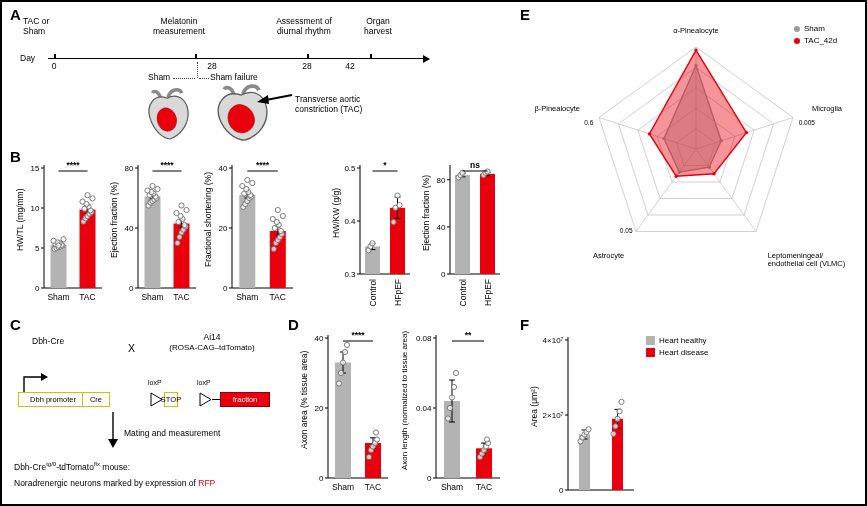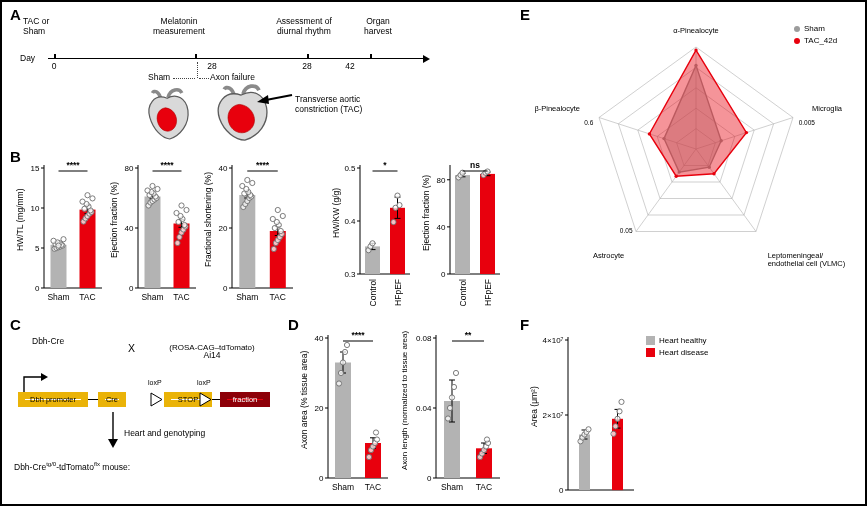--- a/index.html
+++ b/index.html
@@ -14,21 +14,21 @@
   .chart svg{position:absolute;left:0;top:0}
   .ylabel{position:absolute;left:0;top:0;bottom:22px;width:13px;writing-mode:vertical-rl;transform:rotate(180deg);
           display:flex;align-items:center;justify-content:center;font-size:8.5px;line-height:1.1;text-align:center}
   .chart.rot .ylabel{bottom:40px}
   .chart.noxl .ylabel{bottom:10px}
   .chart.wide .ylabel{width:19px;font-size:8px}
   svg text{font-family:"Liberation Sans",sans-serif;fill:#000}
   .dotv{position:absolute;border-left:1px dotted #444}
   .doth{position:absolute;border-top:1px dotted #444}
   .tick{position:absolute;width:1.5px;height:5px;background:#000}
-  .gbox{position:absolute;border:7px solid #eab308;background:#fff;font-size:7.5px;display:flex;align-items:center;justify-content:center;height:15px}
+  .gbox{position:absolute;border:1px solid #eab308;background:#fff;font-size:7.5px;display:flex;align-items:center;justify-content:center;height:15px}
   .legend-row{display:flex;align-items:center;gap:4px;font-size:8px;margin-bottom:3px}
   .dot{width:6px;height:6px;border-radius:50%;display:inline-block}
   .sq{width:9px;height:9px;display:inline-block}
   sup{font-size:6px;vertical-align:super;line-height:0}
 </style>
 </head>
 <body>
 
 <div id="fig">
 
@@ -51,21 +51,21 @@
   <div class="tick" style="left:193px;top:52px"></div>
   <div class="tick" style="left:305px;top:52px"></div>
   <div class="tick" style="left:368px;top:52px"></div>
 
   <div class="lbl" style="left:52px;top:59px;transform:translateX(-50%)">0</div>
   <div class="lbl" style="left:210px;top:59px;transform:translateX(-50%)">28</div>
   <div class="lbl" style="left:305px;top:59px;transform:translateX(-50%)">28</div>
   <div class="lbl" style="left:348px;top:59px;transform:translateX(-50%)">42</div>
 
   <div class="lbl" style="left:146px;top:70px">Sham</div>
-  <div class="lbl" style="left:208px;top:70px">Axon failure</div>
+  <div class="lbl" style="left:208px;top:70px">Sham failure</div>
   <div class="dotv" style="left:195px;top:60px;height:16px"></div>
   <div class="doth" style="left:171px;top:76px;width:22px"></div>
   <div class="doth" style="left:197px;top:76px;width:10px"></div>
 
   <svg class="abs" style="left:140px;top:82px" width="52" height="58" viewBox="0 0 60 66">
     <path d="M22,18 C20,8 14,6 12,10" stroke="#8a8a8a" stroke-width="4" fill="none"></path>
     <path d="M30,15 C33,5 43,4 46,10" stroke="#8a8a8a" stroke-width="4" fill="none"></path>
     <path d="M29,16 C14,10 5,24 9,38 C13,52 23,62 32,63 C44,59 55,46 53,30 C51,16 40,10 29,16 Z" fill="#d9d9d9" stroke="#5b5b5b" stroke-width="1.4"></path>
     <path d="M27,27 C19,28 15,37 19,46 C23,55 33,57 38,49 C43,41 38,28 27,27 Z" fill="#e8000d" stroke="#b00000" stroke-width="0.7"></path>
   </svg>
@@ -296,50 +296,51 @@
         <text x="70.5" y="127" font-size="8.5" text-anchor="end" transform="rotate(-90 70.5 127)">HFpEF</text>
         <line x1="42.5" y1="19" x2="67.5" y2="19" stroke="#000" stroke-width="1"></line>
         <text x="55" y="16" text-anchor="middle" font-size="8.5" font-weight="bold">ns</text>
       </svg>
   </div>
 
   <div class="panel-letter" style="left:8px;top:314px">C</div>
 
   <div class="lbl" style="left:30px;top:334px">Dbh-Cre</div>
   <div class="lbl" style="left:126px;top:340px;font-size:10.5px">X</div>
-  <div class="lbl center" style="left:150px;top:348px;width:120px">Ai14</div>
+  <div class="lbl center" style="left:150px;top:330px;width:120px">Ai14</div>
   <div class="lbl center" style="left:140px;top:341px;width:140px;font-size:8px">(ROSA-CAG–tdTomato)</div>
 
   <svg class="abs" style="left:18px;top:369px" width="30" height="22">
     <path d="M4,21 L4,6 L21,6" fill="none" stroke="#000" stroke-width="1.4"></path>
     <polygon points="21,2 21,10 28,6" fill="#000"></polygon>
   </svg>
   <div class="gbox" style="left:16px;top:390px;width:70px">Dbh promoter</div>
   <div class="abs" style="left:86px;top:397px;width:10px;border-top:1px solid #000"></div>
-  <div class="gbox" style="left:96px;top:390px;width:28px">Cre</div>
+  <div class="gbox" style="left:80px;top:390px;width:28px">Cre</div>
 
   <div class="lbl" style="left:146px;top:377px;font-size:7px">loxP</div>
   <svg class="abs" style="left:148px;top:390px" width="13" height="15">
     <polygon points="1,1 1,14 12,7.5" fill="#fff" stroke="#000" stroke-width="1"></polygon>
   </svg>
-  <div class="gbox" style="left:162px;top:390px;width:48px">STOP</div>
+  <div class="gbox" style="left:162px;top:390px;width:14px">STOP</div>
   <div class="lbl" style="left:195px;top:377px;font-size:7px">loxP</div>
   <svg class="abs" style="left:197px;top:390px" width="13" height="15">
     <polygon points="1,1 1,14 12,7.5" fill="#fff" stroke="#000" stroke-width="1"></polygon>
   </svg>
   <div class="abs" style="left:210px;top:397px;width:8px;border-top:1px solid #000"></div>
   <div class="gbox" style="left:218px;top:390px;width:50px;background:#e8000d;border-color:#8d0008;color:#fff">fraction</div>
 
   <svg class="abs" style="left:104px;top:410px" width="14" height="38">
     <line x1="7" y1="0" x2="7" y2="28" stroke="#000" stroke-width="1.4"></line>
     <polygon points="2,27 12,27 7,36" fill="#000"></polygon>
   </svg>
-  <div class="lbl" style="left:122px;top:426px">Heart and genotyping</div>
+  <div class="lbl" style="left:122px;top:426px">Mating and measurement</div>
 
   <div class="lbl" style="left:12px;top:460px"><span>Dbh-Cre</span><sup>tg/0</sup><span>-tdTomato</span><sup>flx</sup><span> mouse:</span></div>
+  <div class="lbl" style="left:12px;top:476px"><span>Noradrenergic neurons marked by expression of </span><span style="color:#e8000d">RFP</span></div>
 
   <div class="panel-letter" style="left:286px;top:314px">D</div>
 
   <div class="chart" style="left:296px;top:320px;width:96px;height:178px">
     <div class="ylabel">Axon area (% tissue area)</div>
     <svg width="96" height="178">
         <line x1="30" y1="13" x2="30" y2="156" stroke="#000" stroke-width="1"></line>
         <line x1="30" y1="156" x2="90" y2="156" stroke="#000" stroke-width="1"></line>
         <line x1="27" y1="156" x2="30" y2="156" stroke="#000" stroke-width="1"></line>
         <text x="25.5" y="158.8" text-anchor="end" font-size="8">0</text>

